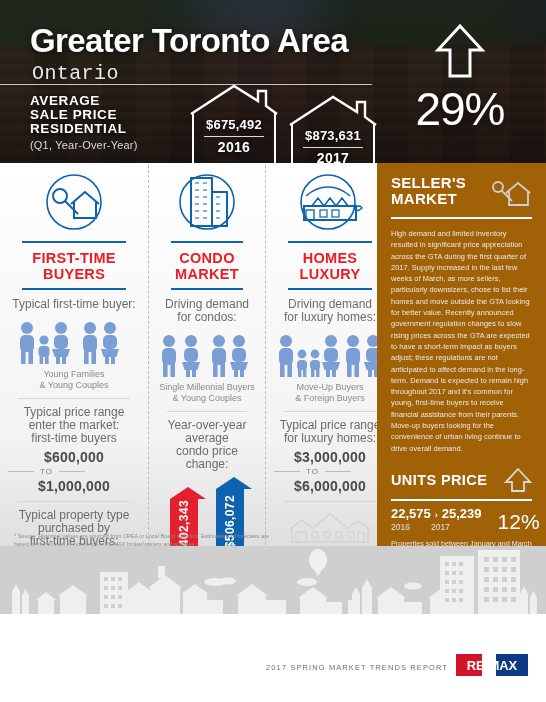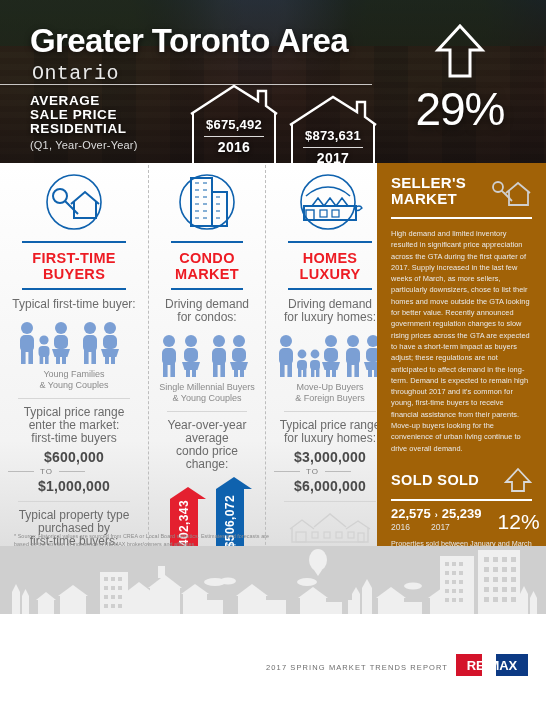--- a/index.html
+++ b/index.html
@@ -586,21 +586,21 @@
         <path d="M16 18 L28 8 L40 18 M19 16 V30 H38 V16" fill="none" stroke="#cfcfcf" stroke-width="1.8"></path>
         <circle cx="8" cy="12" r="5" fill="none" stroke="#cfcfcf" stroke-width="1.8"></circle>
         <path d="M11.6 15.6 L22 26 M17 20.6 l3 3 M14 17.6 l3 3" fill="none" stroke="#cfcfcf" stroke-width="1.8"></path>
       </svg>
     </div>
     <div class="panel-rule"></div>
     <div class="panel-body">High demand and limited inventory resulted in significant price appreciation across the GTA during the first quarter of 2017. Supply increased in the last few weeks of March, as more sellers, particularly downsizers, chose to list their homes and move outside the GTA looking for better value. Recently announced government regulation changes to slow rising prices across the GTA are expected to have a short-term impact as buyers adjust; these regulations are not anticipated to affect demand in the long-term. Demand is expected to remain high throughout 2017 and it's common for young, first-time buyers to receive financial assistance from their parents. Move-up buyers looking for the convenience of urban living continue to drive overall demand.</div>
 
     <div class="units">
       <div class="units-head">
-        <div class="units-title">SOLD SOLD</div>
+        <div class="units-title">UNITS PRICE</div>
         <svg width="28" height="26" viewBox="0 0 28 26">
           <path d="M14 2 L26 15 L20 15 L20 24 L8 24 L8 15 L2 15 Z" fill="none" stroke="#d8d8d8" stroke-width="1.8"></path>
         </svg>
       </div>
       <div class="units-rule"></div>
       <div class="units-row">
         <div>
           <div class="units-nums">
             <span>22,575</span>
             <span class="car">›</span>

